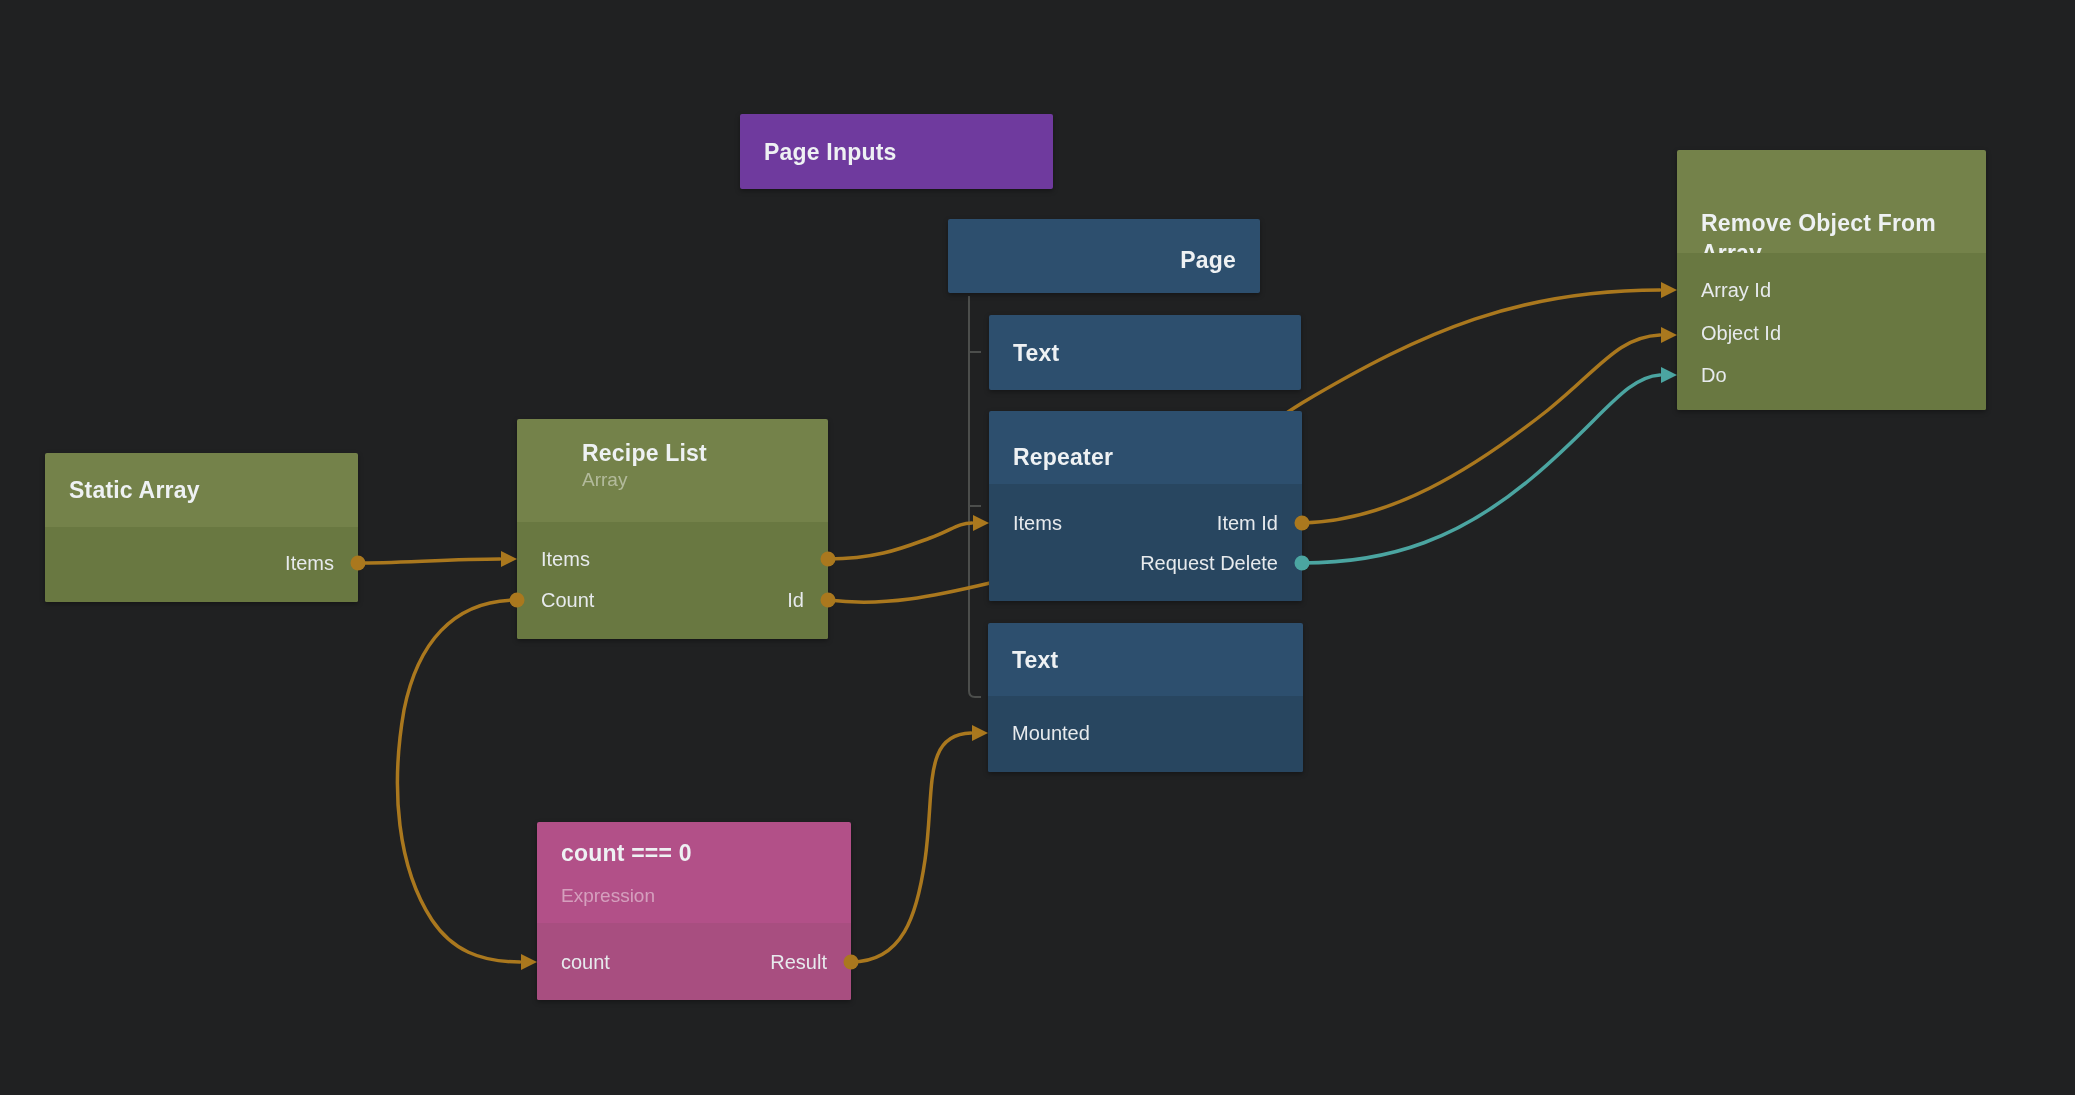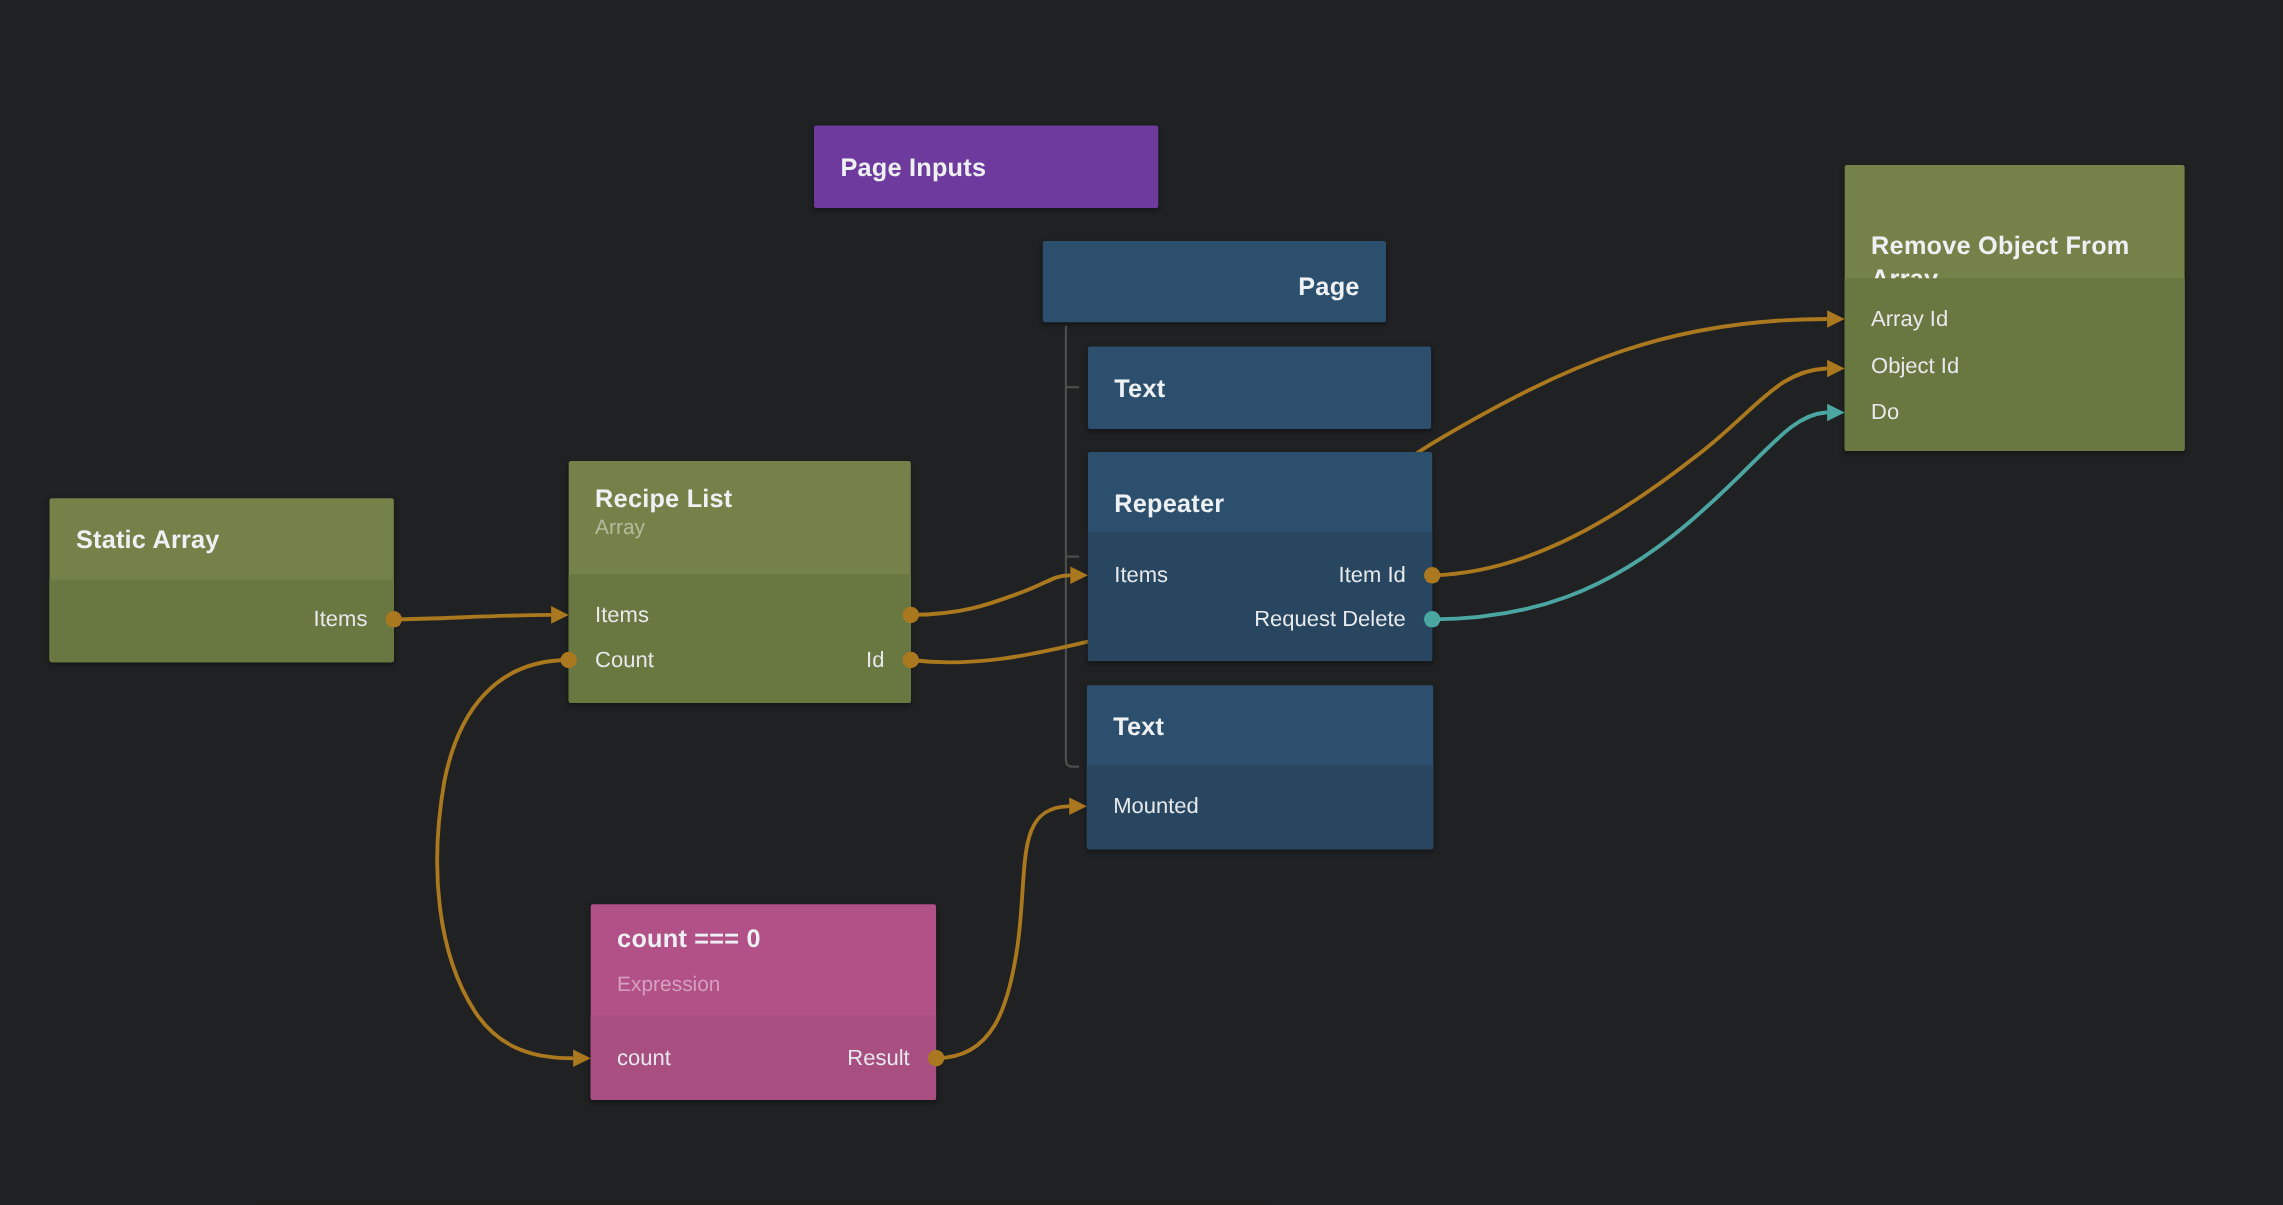--- a/index.html
+++ b/index.html
@@ -114,21 +114,21 @@
   <div class="node green" style="left:45px;top:453px;width:313px;height:149px;">
     <div class="bodybg" style="top:74px;"></div>
     <div class="hdr" style="height:74px;">
       <div class="title">Static Array</div>
     </div>
     <span class="port pr" style="top:110px;">Items</span>
   </div>
 
   <div class="node green" style="left:517px;top:419px;width:311px;height:220px;">
     <div class="bodybg" style="top:103px;"></div>
-    <div class="hdr pad" style="height:103px;">
+    <div class="hdr pad" style="height:103px;margin-left:41px;">
       <div class="title">Recipe List</div>
       <div class="subtitle">Array</div>
     </div>
     <span class="port pl" style="top:140px;">Items</span>
     <span class="port pl" style="top:181px;">Count</span>
     <span class="port pr" style="top:181px;">Id</span>
   </div>
 
   <div class="node pink" style="left:537px;top:822px;width:314px;height:178px;">
     <div class="bodybg" style="top:101px;"></div>

